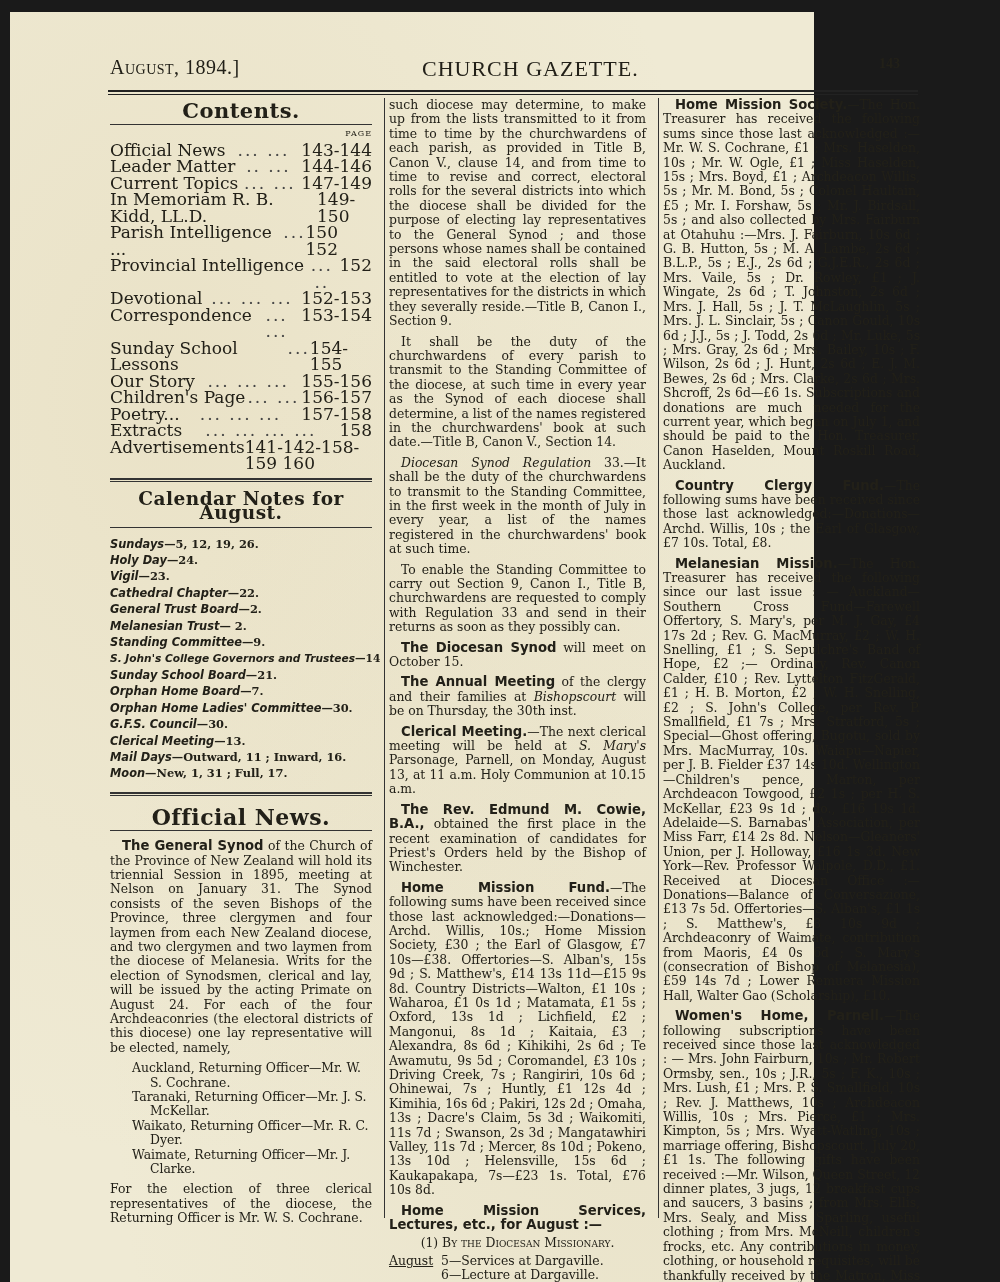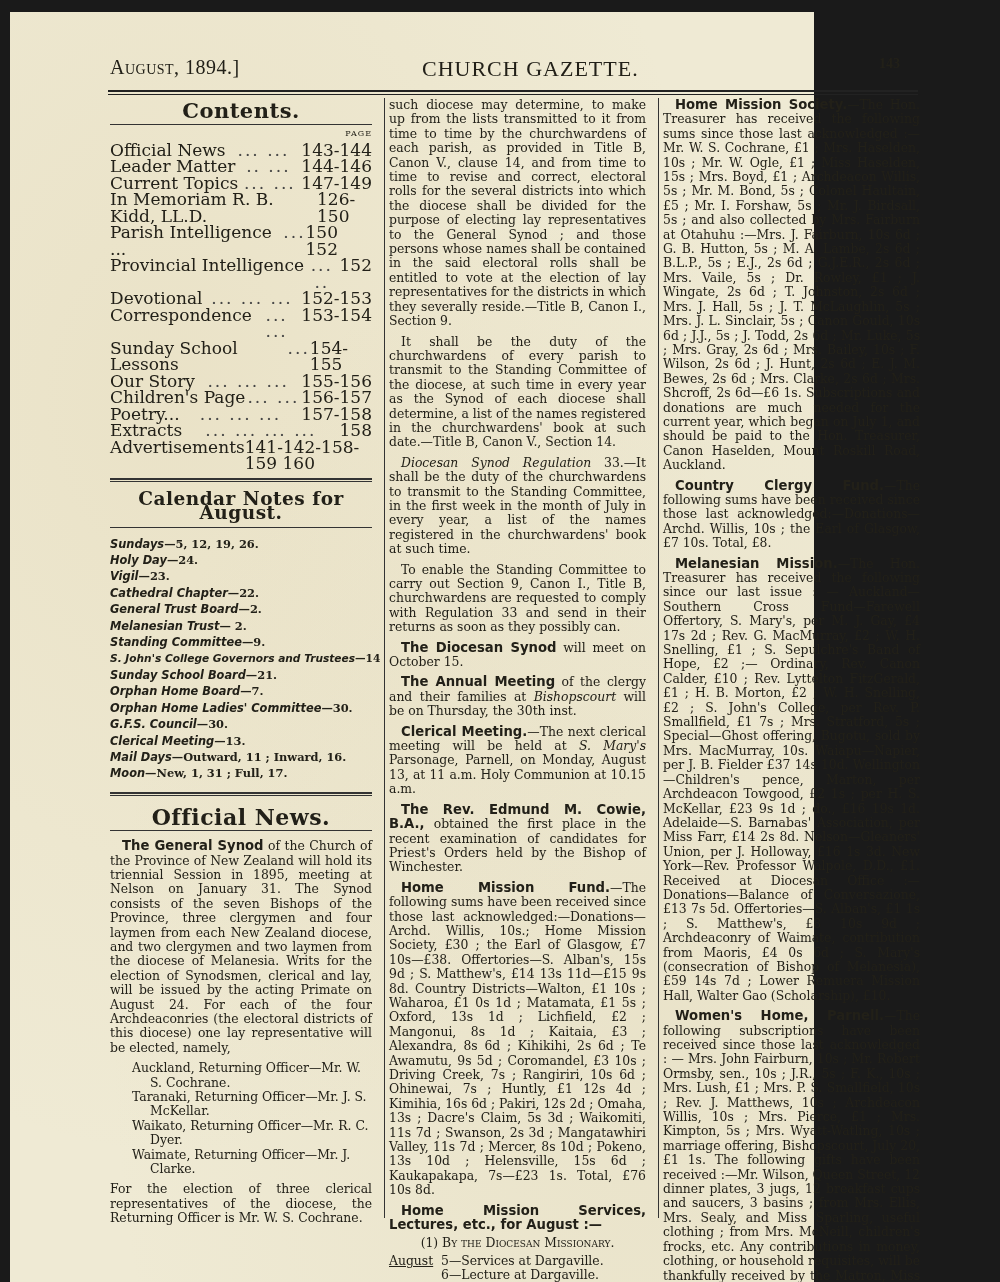--- a/index.html
+++ b/index.html
@@ -77,21 +77,21 @@
           <span>144-146</span>
         </div>
       <div class="toc-row">
           <span>Current Topics</span>
           <span class="dots">...      ...</span>
           <span>147-149</span>
         </div>
       <div class="toc-row">
           <span>In Memoriam R. B. Kidd, LL.D.</span>
           <span class="dots"></span>
-          <span>126-150</span>
+          <span>149-150</span>
         </div>
       <div class="toc-row">
           <span>Parish Intelligence ...</span>
           <span class="dots">...</span>
           <span>150 152</span>
         </div>
       <div class="toc-row">
           <span>Provincial Intelligence</span>
           <span class="dots">...   ..</span>
           <span>152</span>

